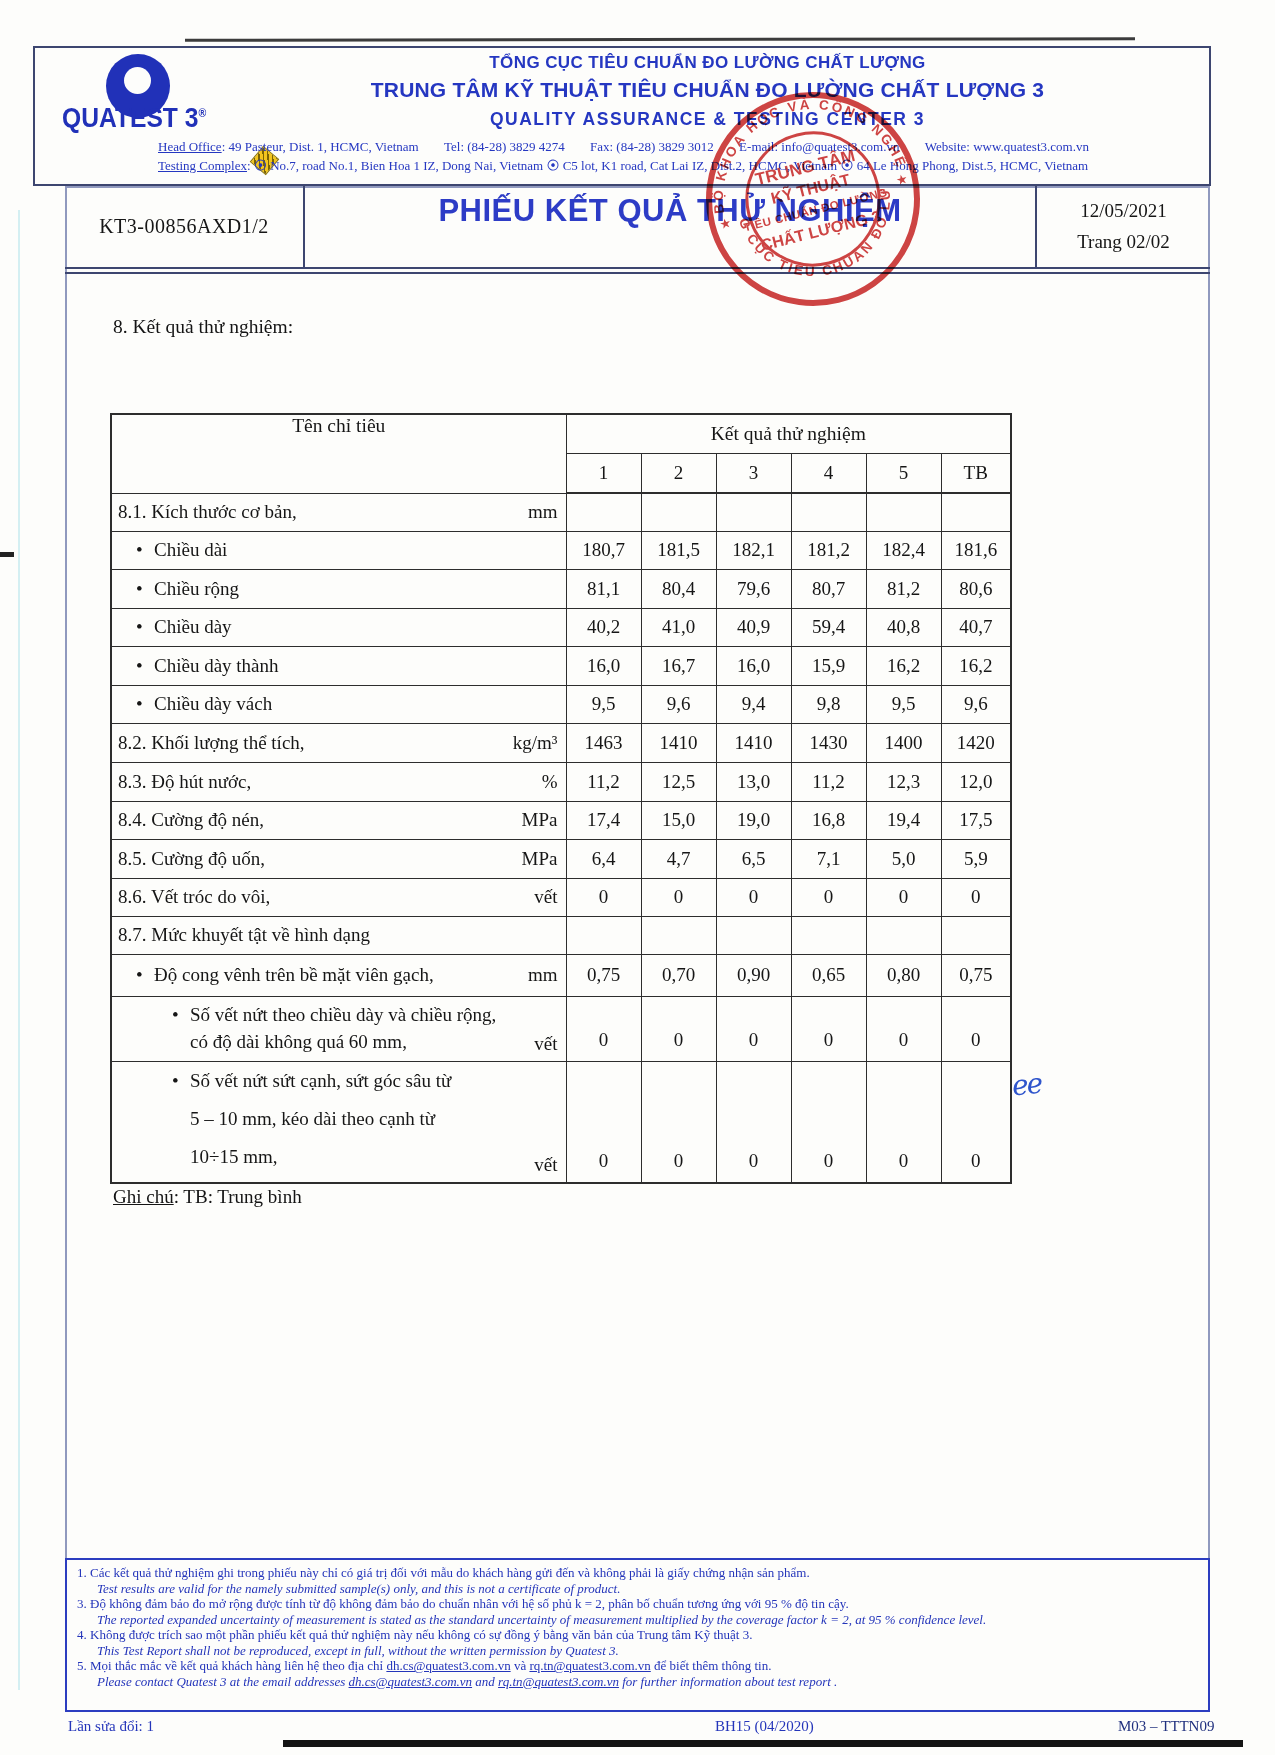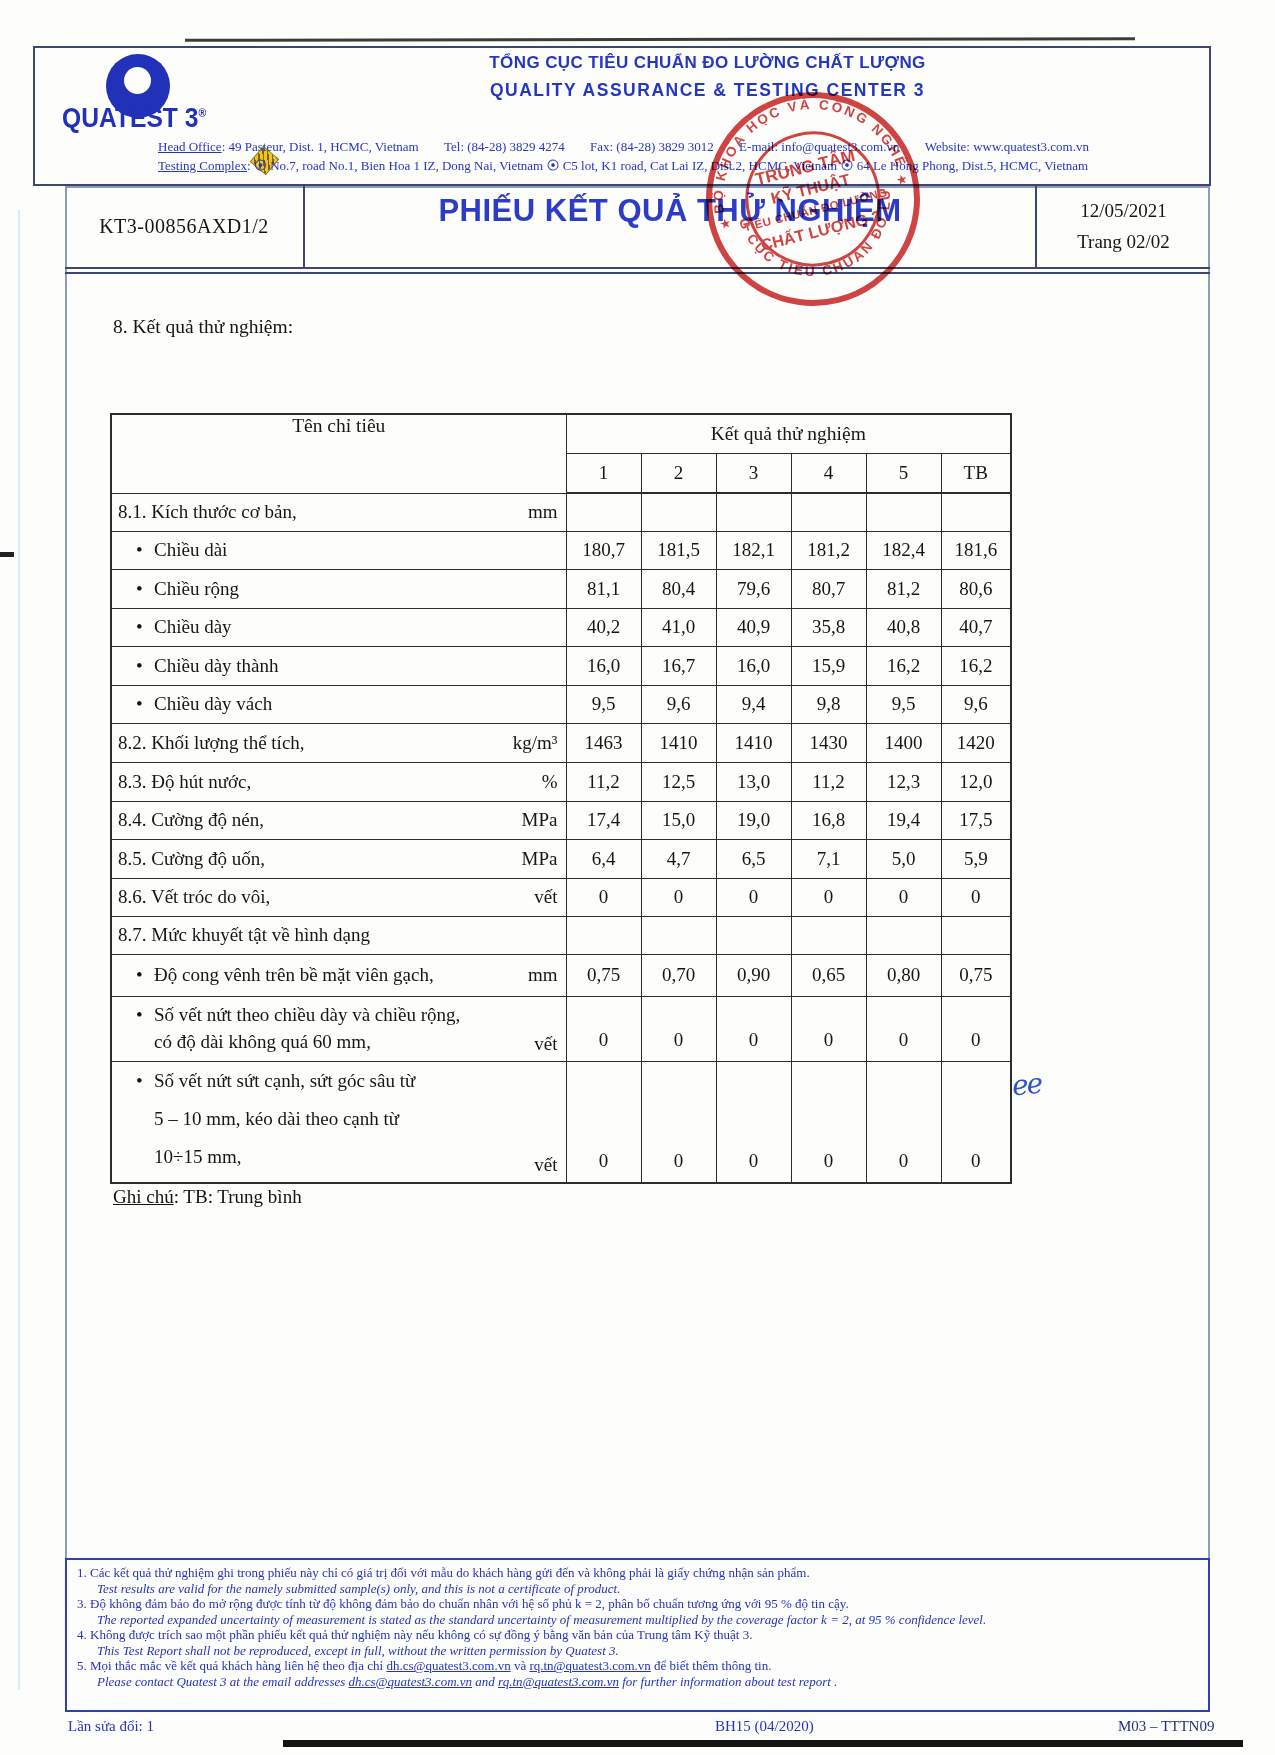--- a/index.html
+++ b/index.html
@@ -63,21 +63,21 @@
   table.results{position:absolute;left:110px;top:413px;width:900px;border-collapse:collapse;table-layout:fixed;
                 font-size:19px;color:#161616;}
   table.results th,table.results td{border:1.5px solid #2d2d2d;padding:0;font-weight:normal;}
   table.results{border:2px solid #2d2d2d;}
   th.name-h{width:455px;vertical-align:top;padding-top:7px;font-size:19.5px;}
   th.result-h{font-size:19.5px;height:39px;}
   tr.samples th{height:40px;font-size:19px;border-bottom:2px solid #2d2d2d;}
   td.name{border-right:1.5px solid #2d2d2d;vertical-align:middle;}
   td.name .nm{display:flex;justify-content:space-between;align-items:flex-end;}
   td.name.multi{vertical-align:bottom;}
-  td.name.multi .nm{padding-bottom:6px;}
+  td.name.multi .nm{padding-bottom:6px;padding-left:36px;}
   .lbl{padding-left:6px;flex:1;}
   .bullet .lbl{padding-left:42px;position:relative;}
   .bullet .lbl::before{content:"•";position:absolute;left:24px;top:0;}
   .unit{margin-right:8px;white-space:nowrap;}
   td.val{text-align:center;vertical-align:middle;}
   td.val.vbot{vertical-align:bottom;padding-bottom:10px;}
   .table-note{position:absolute;left:113px;top:1186px;font-size:19px;color:#141414;}
 
   .handwriting{position:absolute;left:1012px;top:1068px;font-family:"DejaVu Serif",serif;font-style:italic;
                font-size:28px;color:#2f55cc;transform:rotate(-6deg);letter-spacing:-2px;}
@@ -104,20 +104,21 @@
 
   <div class="header-box"></div>
 
   <div class="qmark">
     <div class="qtag"></div>
   </div>
   <div class="qtext"><span>QUATEST 3</span><sup>®</sup></div>
 
   <div class="org">
     <div class="org-l1">TỔNG CỤC TIÊU CHUẨN ĐO LƯỜNG CHẤT LƯỢNG</div>
+    <div class="org-l2">TRUNG TÂM KỸ THUẬT TIÊU CHUẨN ĐO LƯỜNG CHẤT LƯỢNG 3</div>
     <div class="org-l3">QUALITY ASSURANCE &amp; TESTING CENTER 3</div>
   </div>
 
   <div class="contact contact-1">
     <span class="u">Head Office</span><span>: 49 Pasteur, Dist. 1, HCMC, Vietnam</span>
     <span class="gap">Tel: (84-28) 3829 4274</span>
     <span class="gap">Fax: (84-28) 3829 3012</span>
     <span class="gap">E-mail: info@quatest3.com.vn</span>
     <span class="gap">Website: www.quatest3.com.vn</span>
   </div>
@@ -229,21 +230,21 @@
         <tr style="height: 38px;">
           <td class="name bullet">
             <div class="nm">
               <span class="lbl">Chiều dày</span>
               <span class="unit"></span>
             </div>
           </td>
           <td class="val">40,2</td>
           <td class="val">41,0</td>
           <td class="val">40,9</td>
-          <td class="val">35,8</td>
+          <td class="val">59,4</td>
           <td class="val">40,8</td>
           <td class="val">40,7</td>
         </tr>
         <tr style="height: 39px;">
           <td class="name bullet">
             <div class="nm">
               <span class="lbl">Chiều dày thành</span>
               <span class="unit"></span>
             </div>
           </td>

